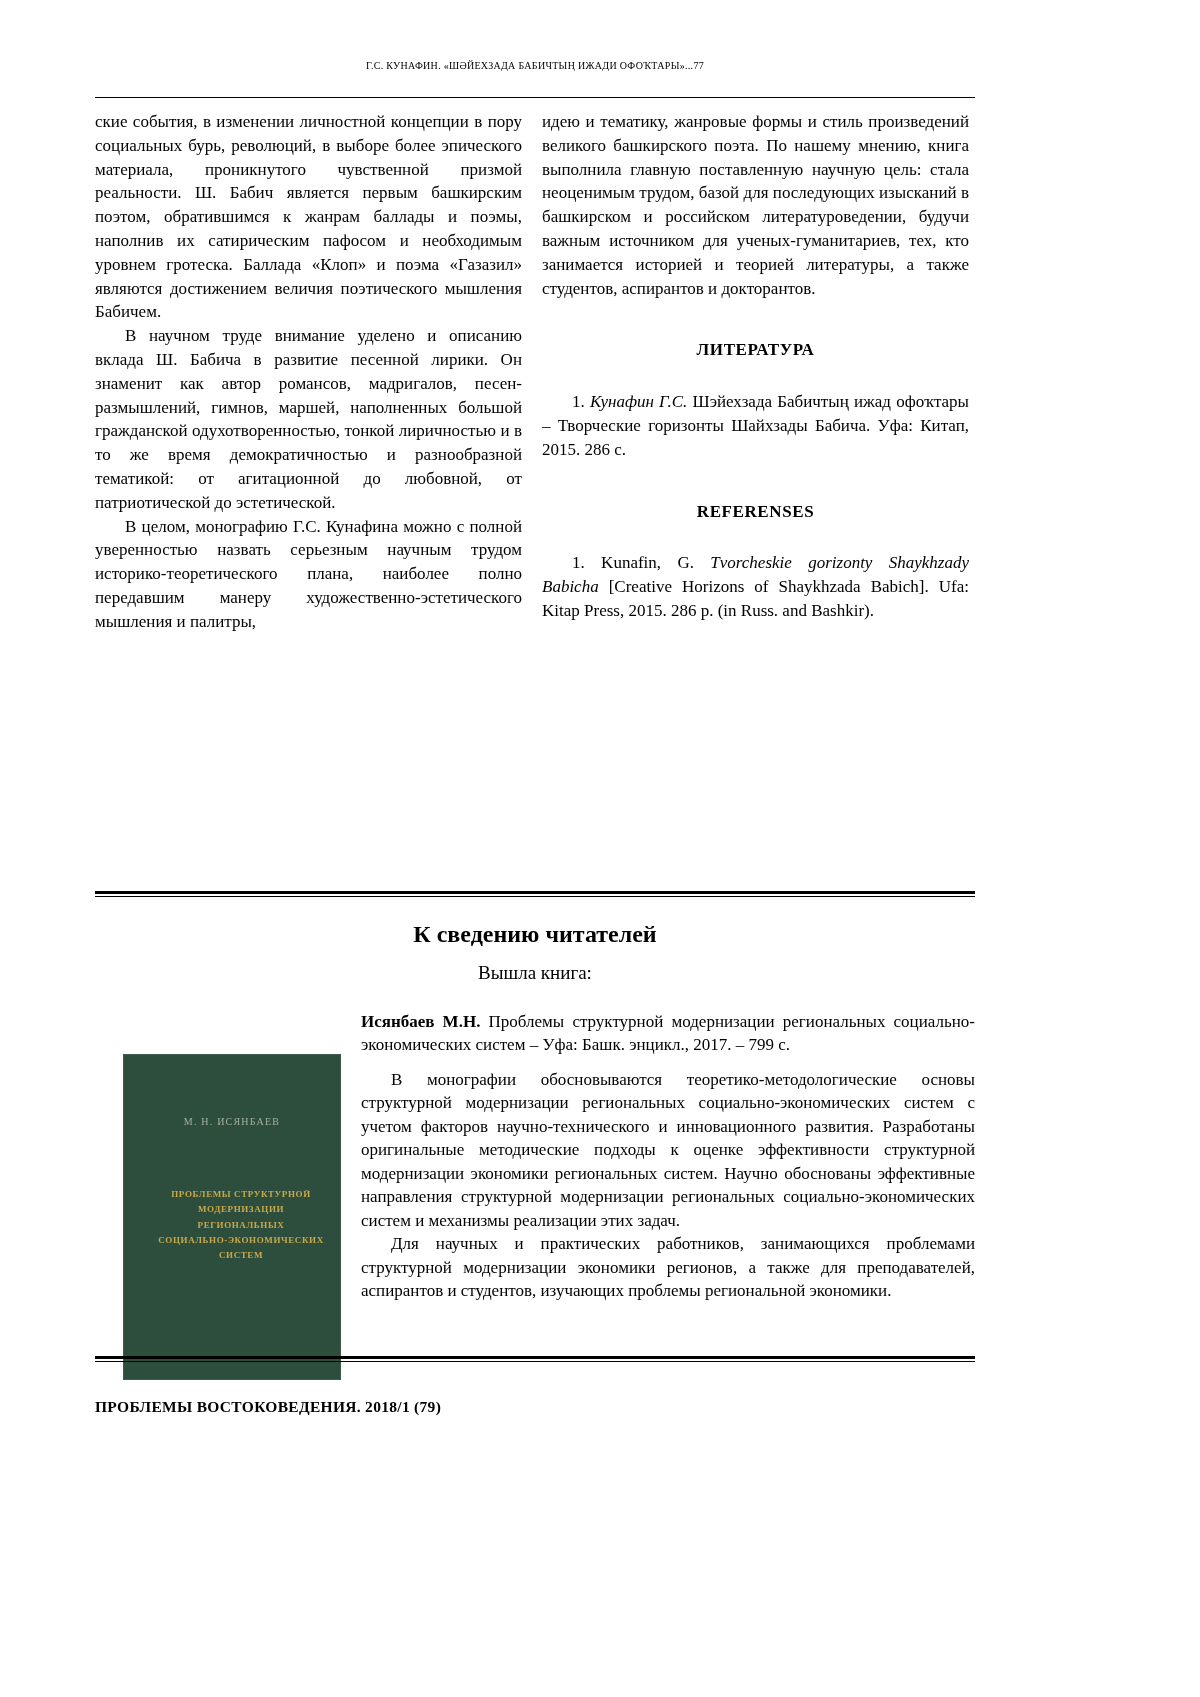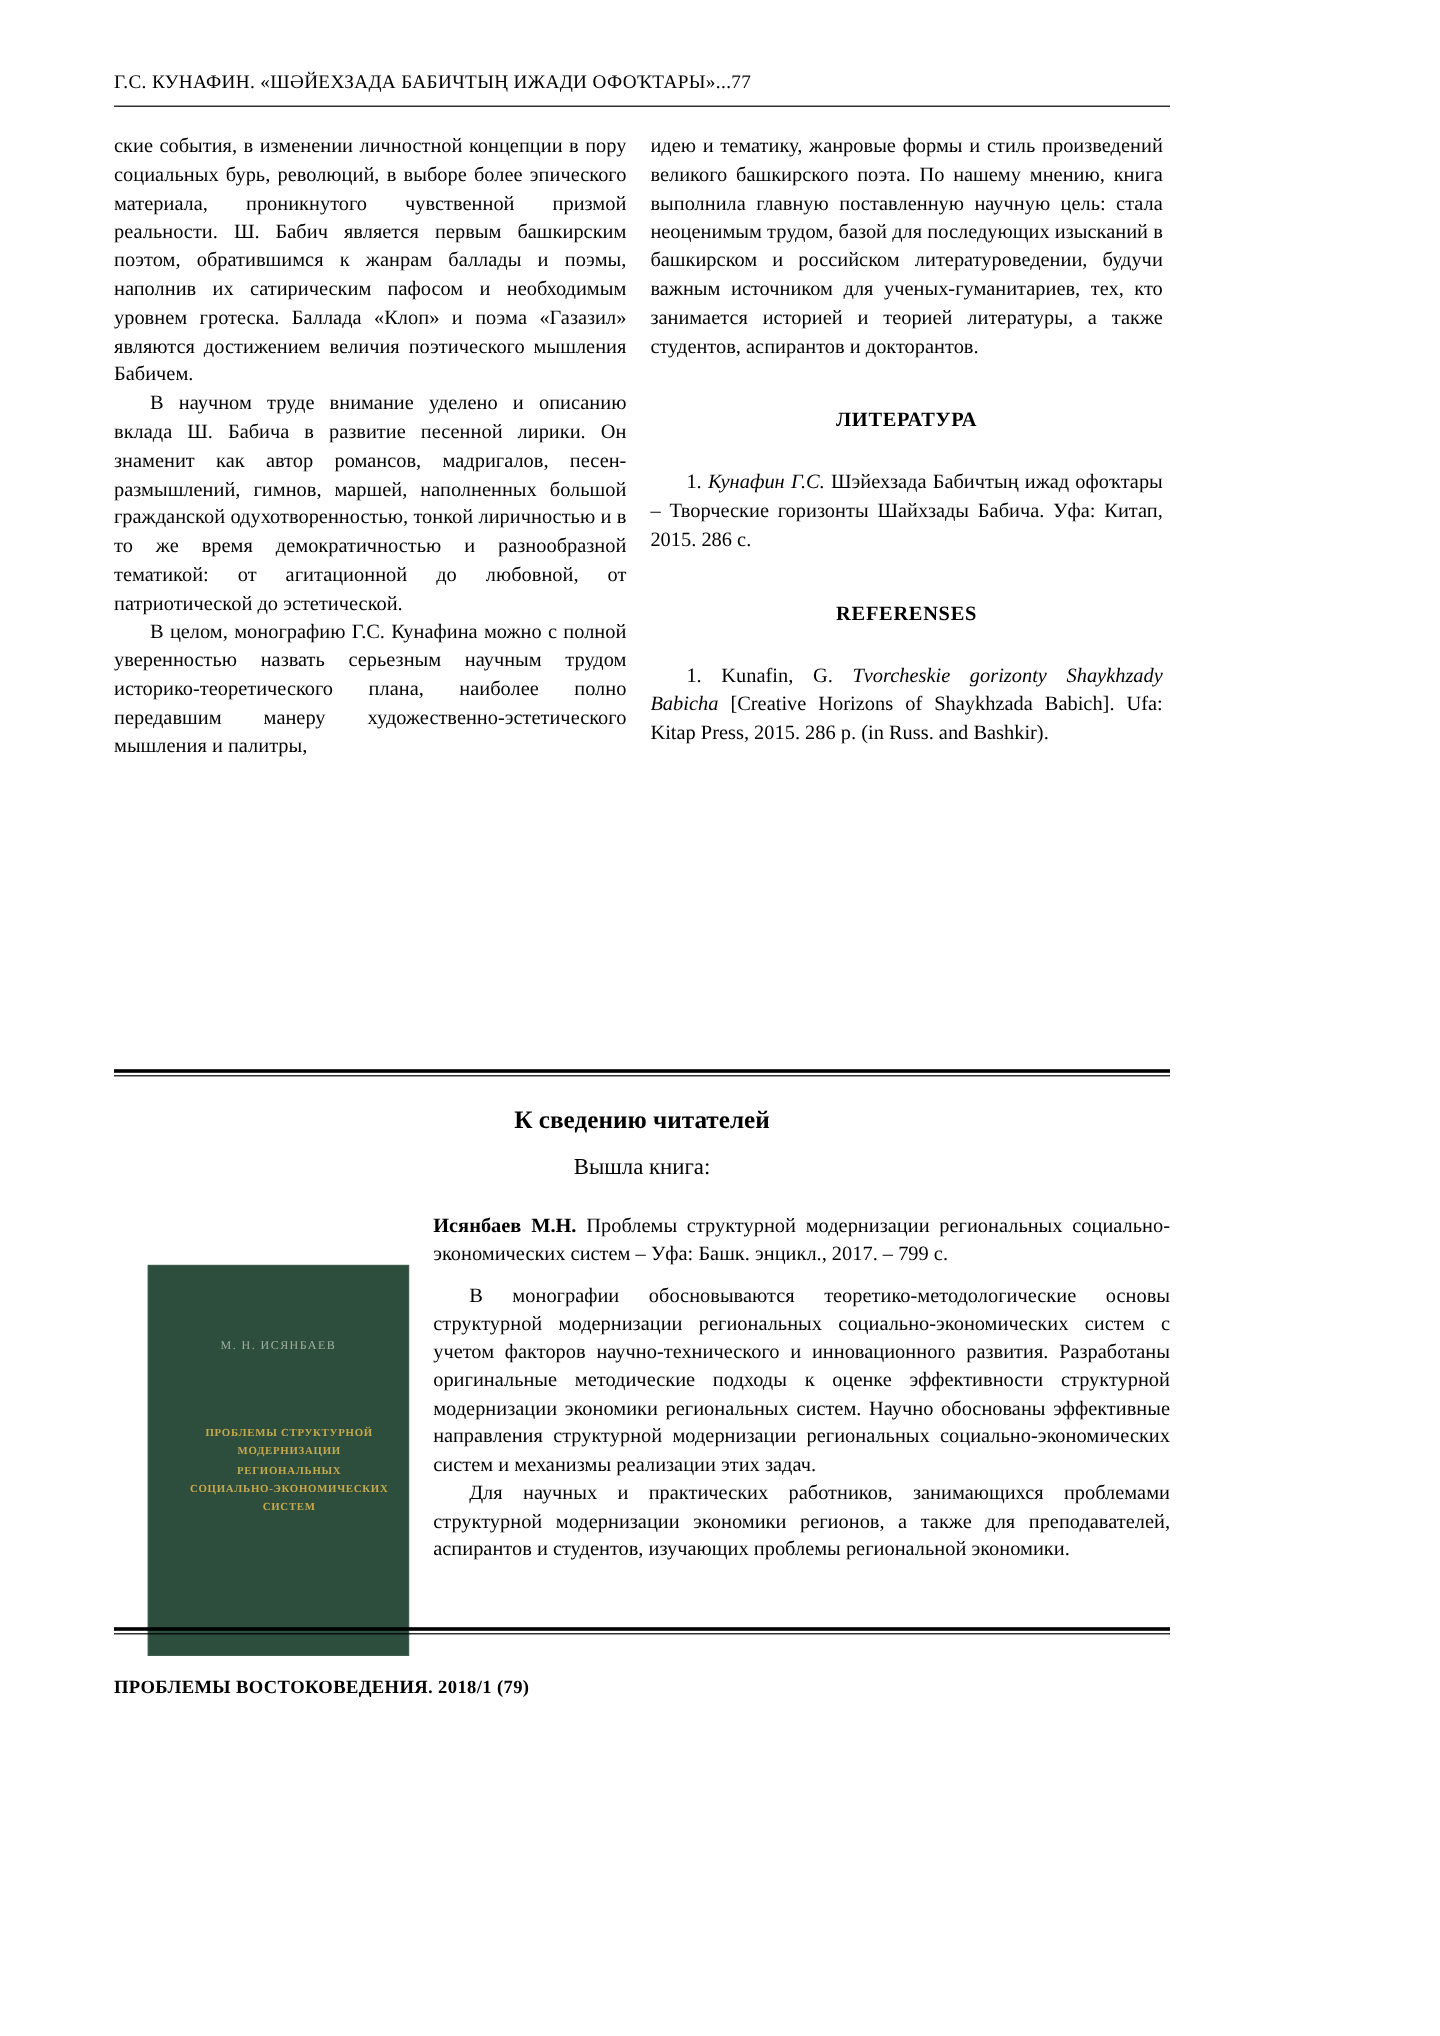--- a/index.html
+++ b/index.html
@@ -11,23 +11,23 @@
     background:#ffffff;
     font-family:"Liberation Serif","DejaVu Serif",serif;
     color:#000;
     overflow:hidden;
   }
   .content { position:absolute; left:95px; top:0; width:880px; height:100%; }
 
   
   .running-head {
     position:absolute; top:60px; left:0; width:100%;
-    display:flex; justify-content:flex-start; align-items:flex-end;
-    font-size:16px; letter-spacing:0.3px;
-    padding-bottom:10px;
+    display:flex; justify-content:center; align-items:flex-end;
+    font-size:10px; letter-spacing:0.3px;
+    padding-bottom:26px;
     border-bottom:1.8px solid #000;
   }
 
   
   .columns {
     position:absolute; top:110px; left:0; width:100%;
     display:flex; gap:20px;
   }
   .col { width:427px; font-size:17px; line-height:1.4; text-align:justify; }
   .col p { text-align:justify; }
@@ -46,21 +46,21 @@
     position:absolute; left:0; width:100%;
     height:6px;
     border-top:3.5px solid #000;
     border-bottom:1.2px solid #000;
   }
   .rule-top { top:891px; }
   .rule-bottom { top:1356px; }
 
   .notice-title {
     position:absolute; top:921px; left:0; width:100%;
-    text-align:center; font-weight:bold; font-size:21px;
+    text-align:center; font-weight:bold; font-size:24px;
   }
   .notice-subtitle {
     position:absolute; top:962px; left:0; width:100%;
     text-align:center; font-size:19px;
   }
   .notice-body {
     position:absolute; top:1010px; left:0; width:100%;
     display:flex;
   }
   .book-cover {

